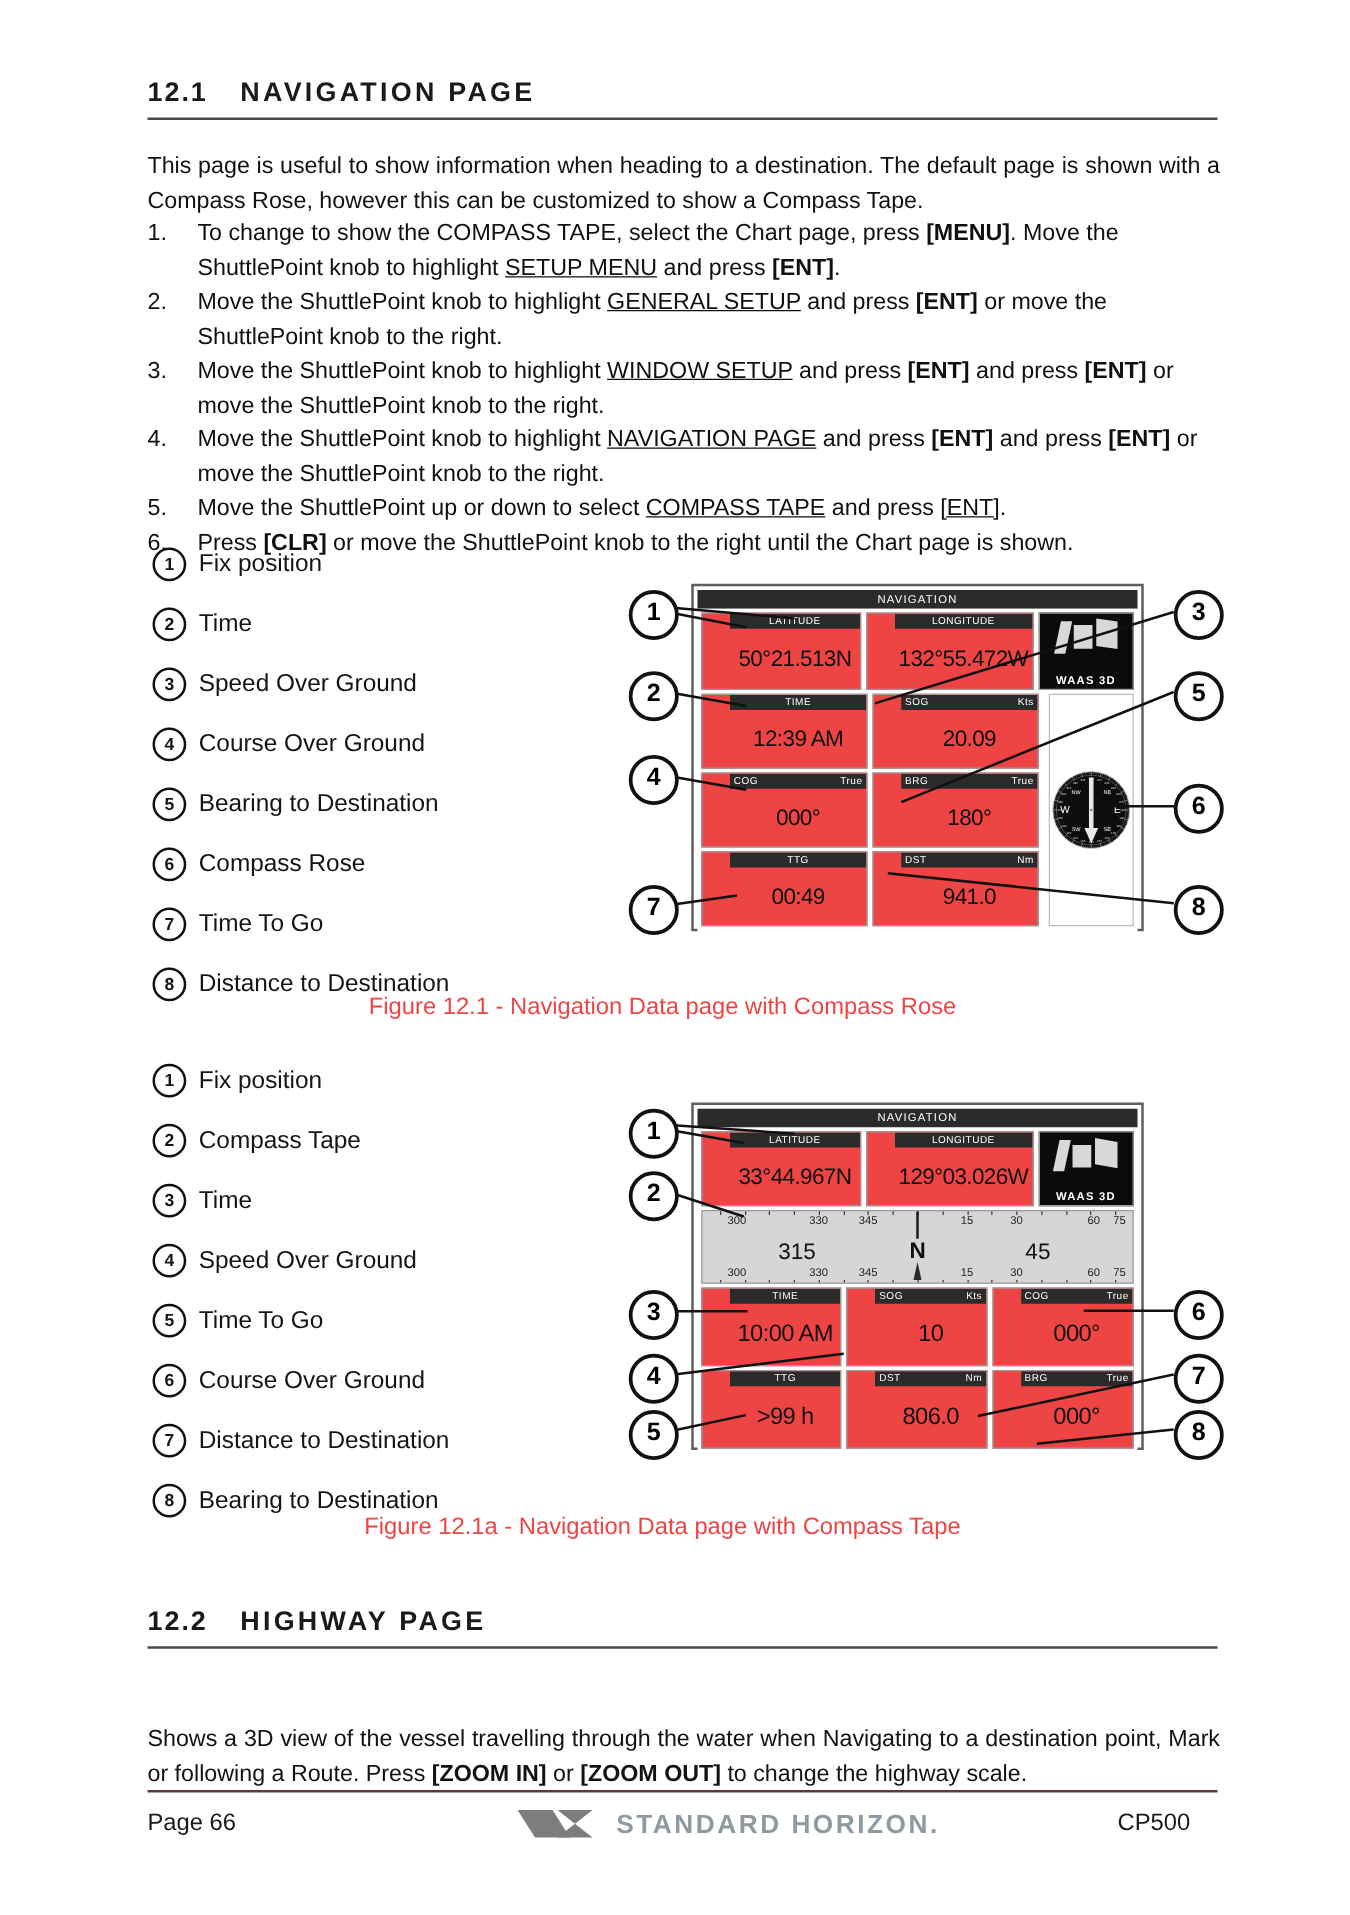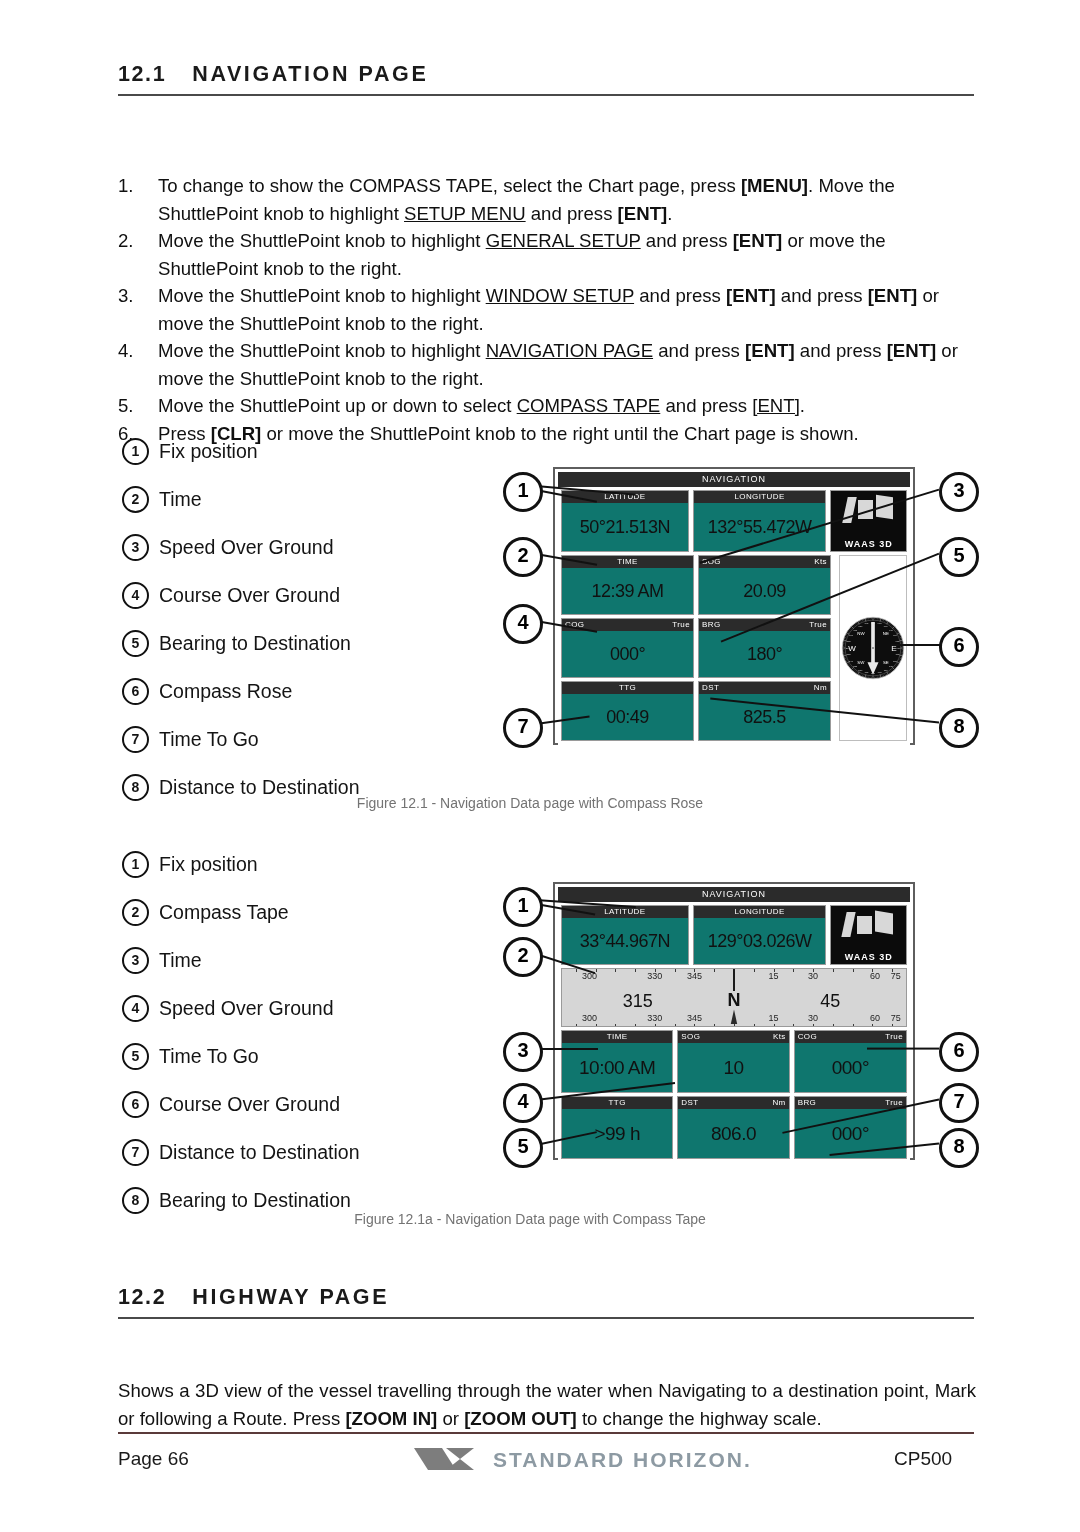--- a/index.html
+++ b/index.html
@@ -119,22 +119,22 @@
     background: #111;
     height: 1.6px;
     transform-origin: 0 50%;
     z-index: 5;
   }
 
   .fig-cap {
     position: absolute;
     width: 988px;
     text-align: center;
-    font-size: 14px;
-    color: #737373;
+    font-size: 19px;
+    color: #ef4444;
   }
 
   
   .device {
     position: absolute;
     background: #ffffff;
     border: 2.5px solid #5e5e5e;
     box-sizing: border-box;
     padding: 3px;
     z-index: 2;
@@ -150,25 +150,26 @@
   }
   .dev-body {
     position: relative;
     background: #fff;
     padding: 3px;
   }
   .row { display: flex; gap: 4px; }
 
   .cell {
     border: 1.4px solid #9a9a9a;
-    background: #0f766e;
+    background: #ef4444;
     box-sizing: border-box;
     overflow: hidden;
     display: flex;
     flex-direction: column;
+    padding-left: 22px;
   }
   .cell-hdr {
     background: #2b2b2b;
     color: #fff;
     font-size: 8px;
     letter-spacing: .4px;
     display: flex;
     justify-content: space-between;
     padding: 1px 3px;
     line-height: 10px;
@@ -272,20 +273,23 @@
 </style>
 </head>
 <body>
 
 <div class="page">
 
   <div class="sec-head" style="top:62px;">
     <span class="num">12.1</span><span>NAVIGATION PAGE</span>
   </div>
 
+  <div class="body-txt justify" style="top:118px;">
+    <span>This page is useful to show information when heading to a destination. The default page is shown with a Compass Rose, however this can be customized to show a Compass Tape.</span>
+  </div>
 
   <div class="steps" style="top:172px;">
 
     <div class="step">
       <div class="step-num">1.</div>
       <div class="step-body">To change to show the COMPASS TAPE, select the Chart page, press <span class="kb">[MENU]</span>. Move the ShuttlePoint knob to highlight <span class="kbu">SETUP MENU</span> and press <span class="kb">[ENT]</span>.</div>
     </div>
 
     <div class="step">
       <div class="step-num">2.</div>
@@ -418,21 +422,21 @@
               <div class="cell-hdr">
                 <span class="lbl">TTG</span>
               </div>
               <div class="cell-val">00:49</div>
             </div>
             <div class="cell" style="width:133px;">
               <div class="cell-hdr lead">
                 <span class="lbl">DST</span>
                 <span class="unit">Nm</span>
               </div>
-              <div class="cell-val">825.5</div>
+              <div class="cell-val">941.0</div>
             </div>
           </div>
         </div>
 
         <div class="rose-wrap" style="width:78px; flex:1 1 auto; margin-left:4px;">
           <svg viewBox="0 0 180 186" style="position:absolute;left:0;top:0;width:100%;height:100%;">
             <circle cx="90" cy="93" r="84" fill="#0d0d0d"></circle>
             <circle cx="90" cy="93" r="84" fill="none" stroke="#cfcfcf" stroke-width="2"></circle>
             <circle cx="90" cy="93" r="76" fill="none" stroke="#9a9a9a" stroke-width="1"></circle>
             <g id="rose-ticks" stroke="#e8e8e8" stroke-width="1">

